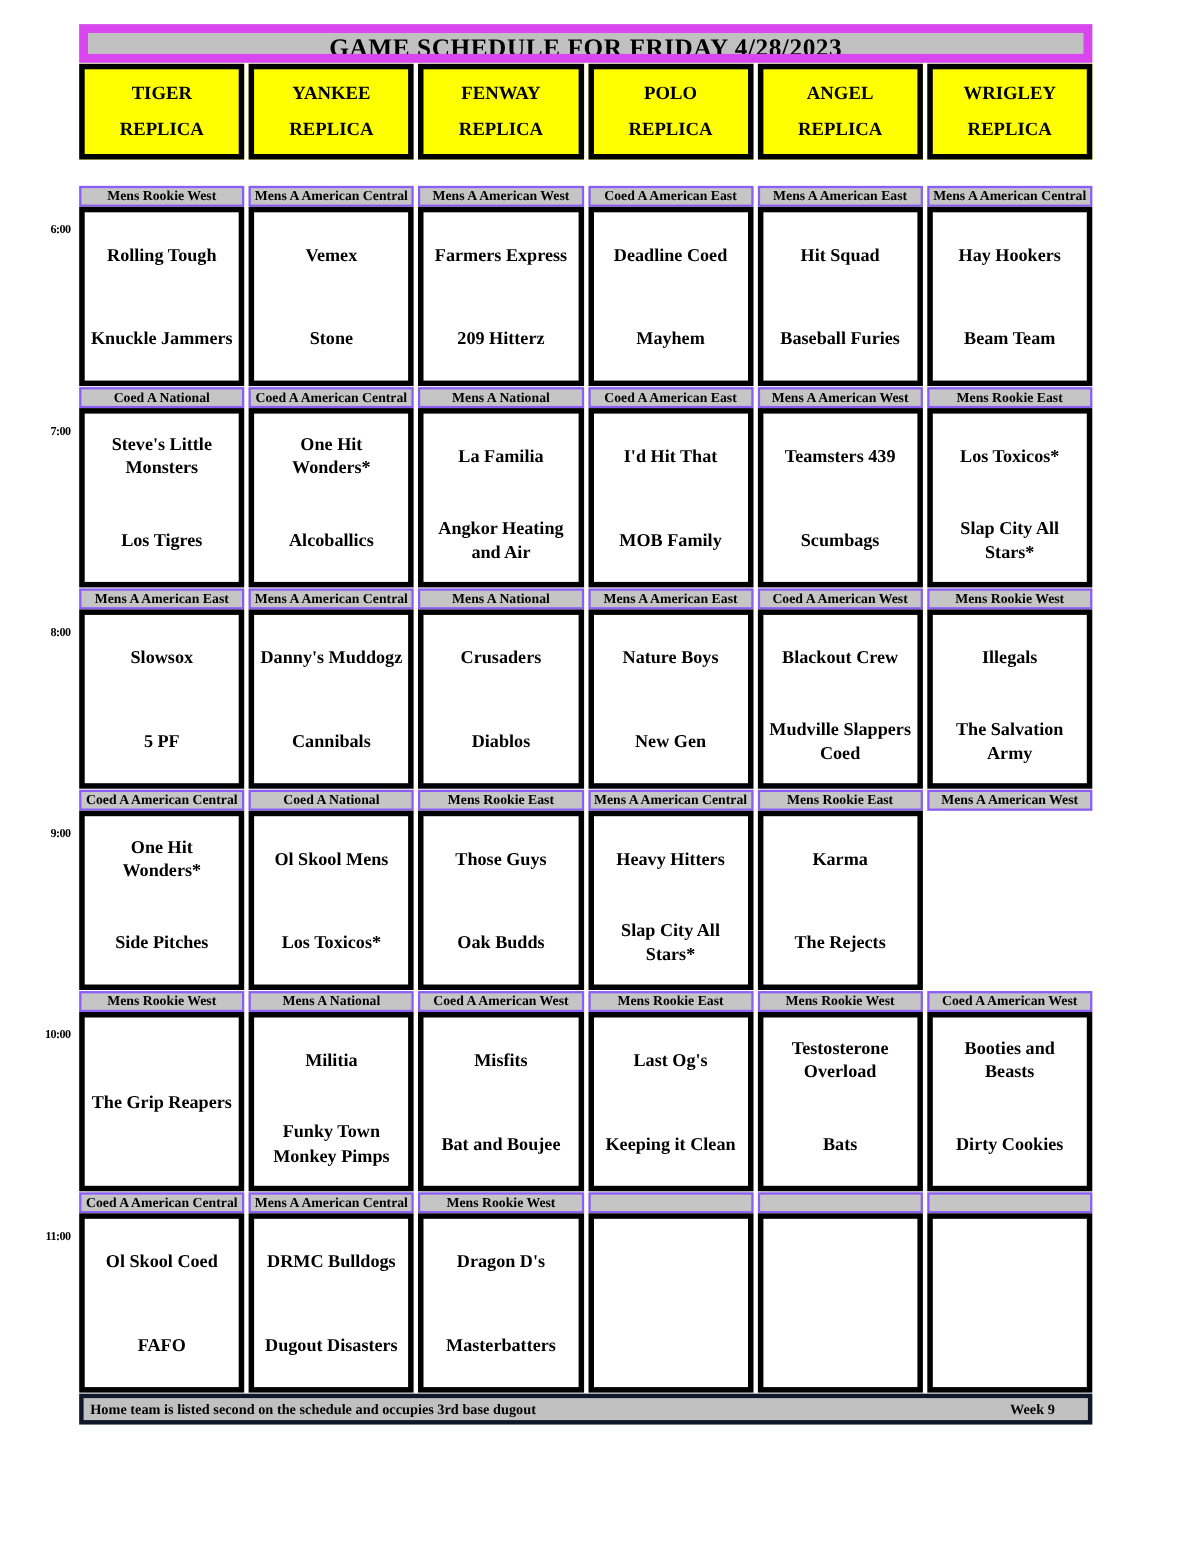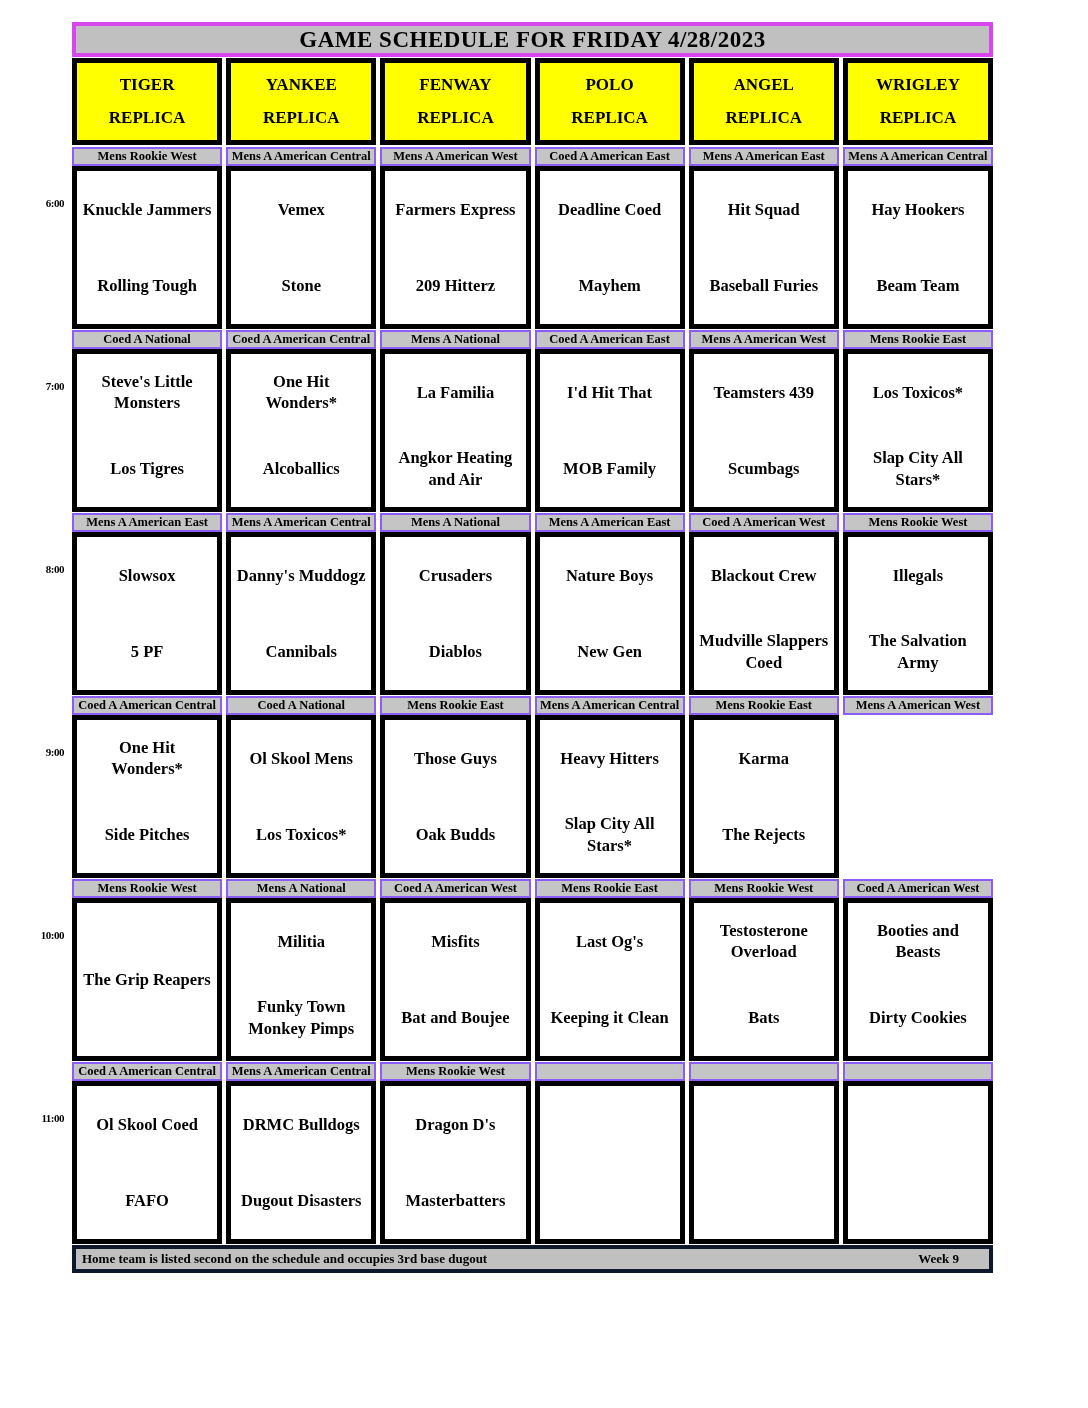--- a/index.html
+++ b/index.html
@@ -3,38 +3,38 @@
 <meta charset="utf-8">
 <style>
   * { margin: 0; padding: 0; box-sizing: border-box; }
   html, body { width: 1088px; height: 1408px; background: #ffffff;
     font-family: "Liberation Serif", serif; font-weight: bold; color: #000; }
   body { position: relative; overflow: hidden; }
 
   .schedule { position: absolute; left: 72px; top: 22px; width: 921px; }
 
   .title-bar {
-    height: 35px; background: #c0c0c0; border: 4px solid #d946ef;
+    height: 35px; background: #c0c0c0; border: 8px solid #d946ef;
     font-size: 23px; text-align: center; line-height: 27px;
     letter-spacing: 0.5px; margin-bottom: 1px;
     white-space: nowrap; overflow: hidden;
   }
 
   .grid { display: grid; grid-template-columns: repeat(6, 1fr); column-gap: 4px; }
 
-  .header-row { margin-bottom: 2px; }
+  .header-row { margin-bottom: 24px; }
   .field-cell {
     height: 87px; background: #ffff00; border: 5px solid #000;
     display: flex; flex-direction: column; justify-content: space-evenly;
     align-items: center; font-size: 17px; text-align: center;
   }
 
   .hour-block { position: relative; margin-bottom: 1px; }
   .time-label {
-    position: absolute; left: -52px; top: 50px; width: 44px;
+    position: absolute; left: -52px; top: 34px; width: 44px;
     text-align: right; font-size: 11px; letter-spacing: -0.5px;
   }
 
   .strip-cell {
     height: 19px; background: #c5c5c5; border: 2px solid #8b5cf6;
     font-size: 12.5px; line-height: 14px; text-align: center;
     white-space: nowrap; overflow: hidden;
   }
 
   .game-cell {
@@ -93,22 +93,22 @@
     <div class="grid">
       <div class="strip-cell">Mens Rookie West</div>
       <div class="strip-cell">Mens A American Central</div>
       <div class="strip-cell">Mens A American West</div>
       <div class="strip-cell">Coed A American East</div>
       <div class="strip-cell">Mens A American East</div>
       <div class="strip-cell">Mens A American Central</div>
     </div>
     <div class="grid">
       <div class="game-cell">
+        <div class="team">Rolling Tough</div>
         <div class="team">Knuckle Jammers</div>
-        <div class="team">Rolling Tough</div>
       </div>
       <div class="game-cell">
         <div class="team">Vemex</div>
         <div class="team">Stone</div>
       </div>
       <div class="game-cell">
         <div class="team">Farmers Express</div>
         <div class="team">209 Hitterz</div>
       </div>
       <div class="game-cell">

